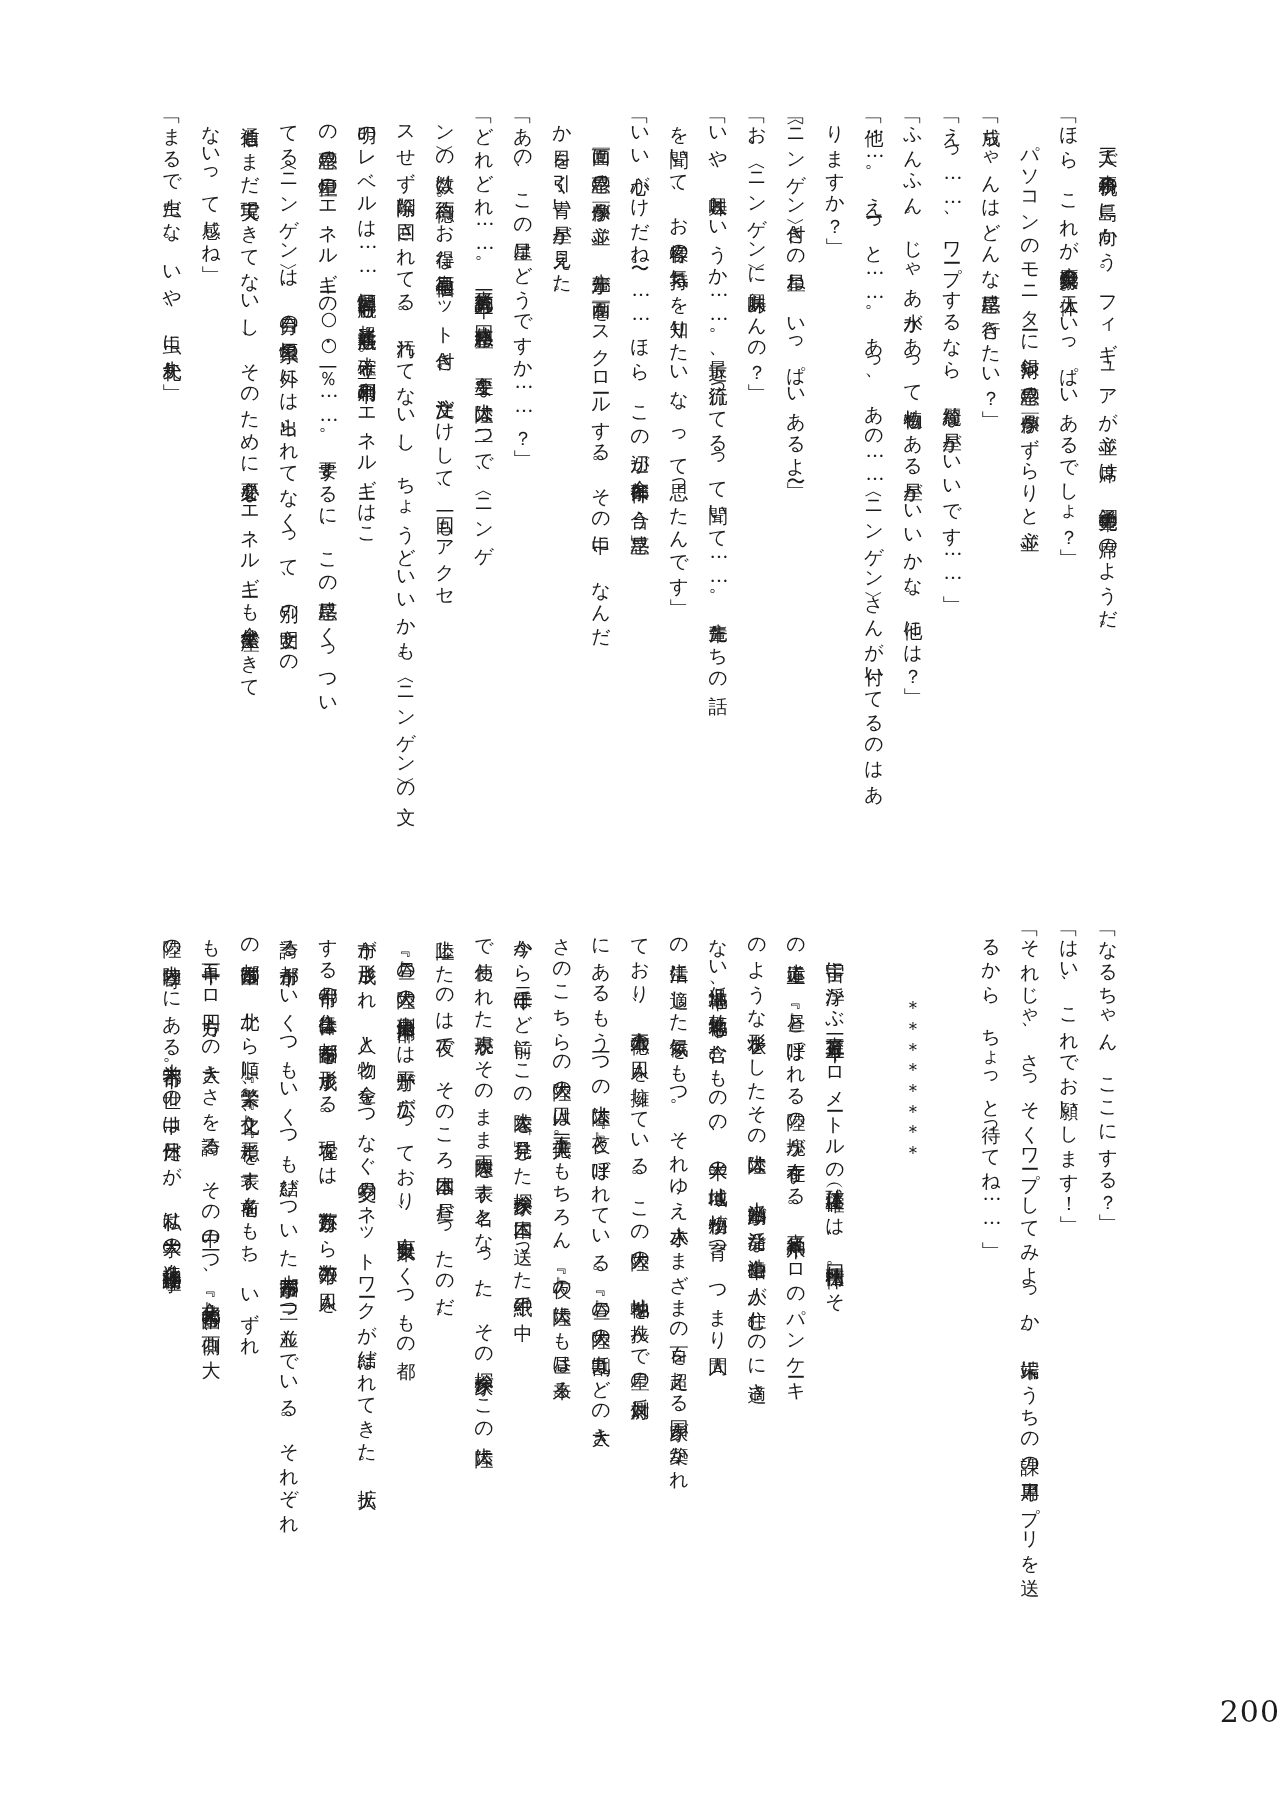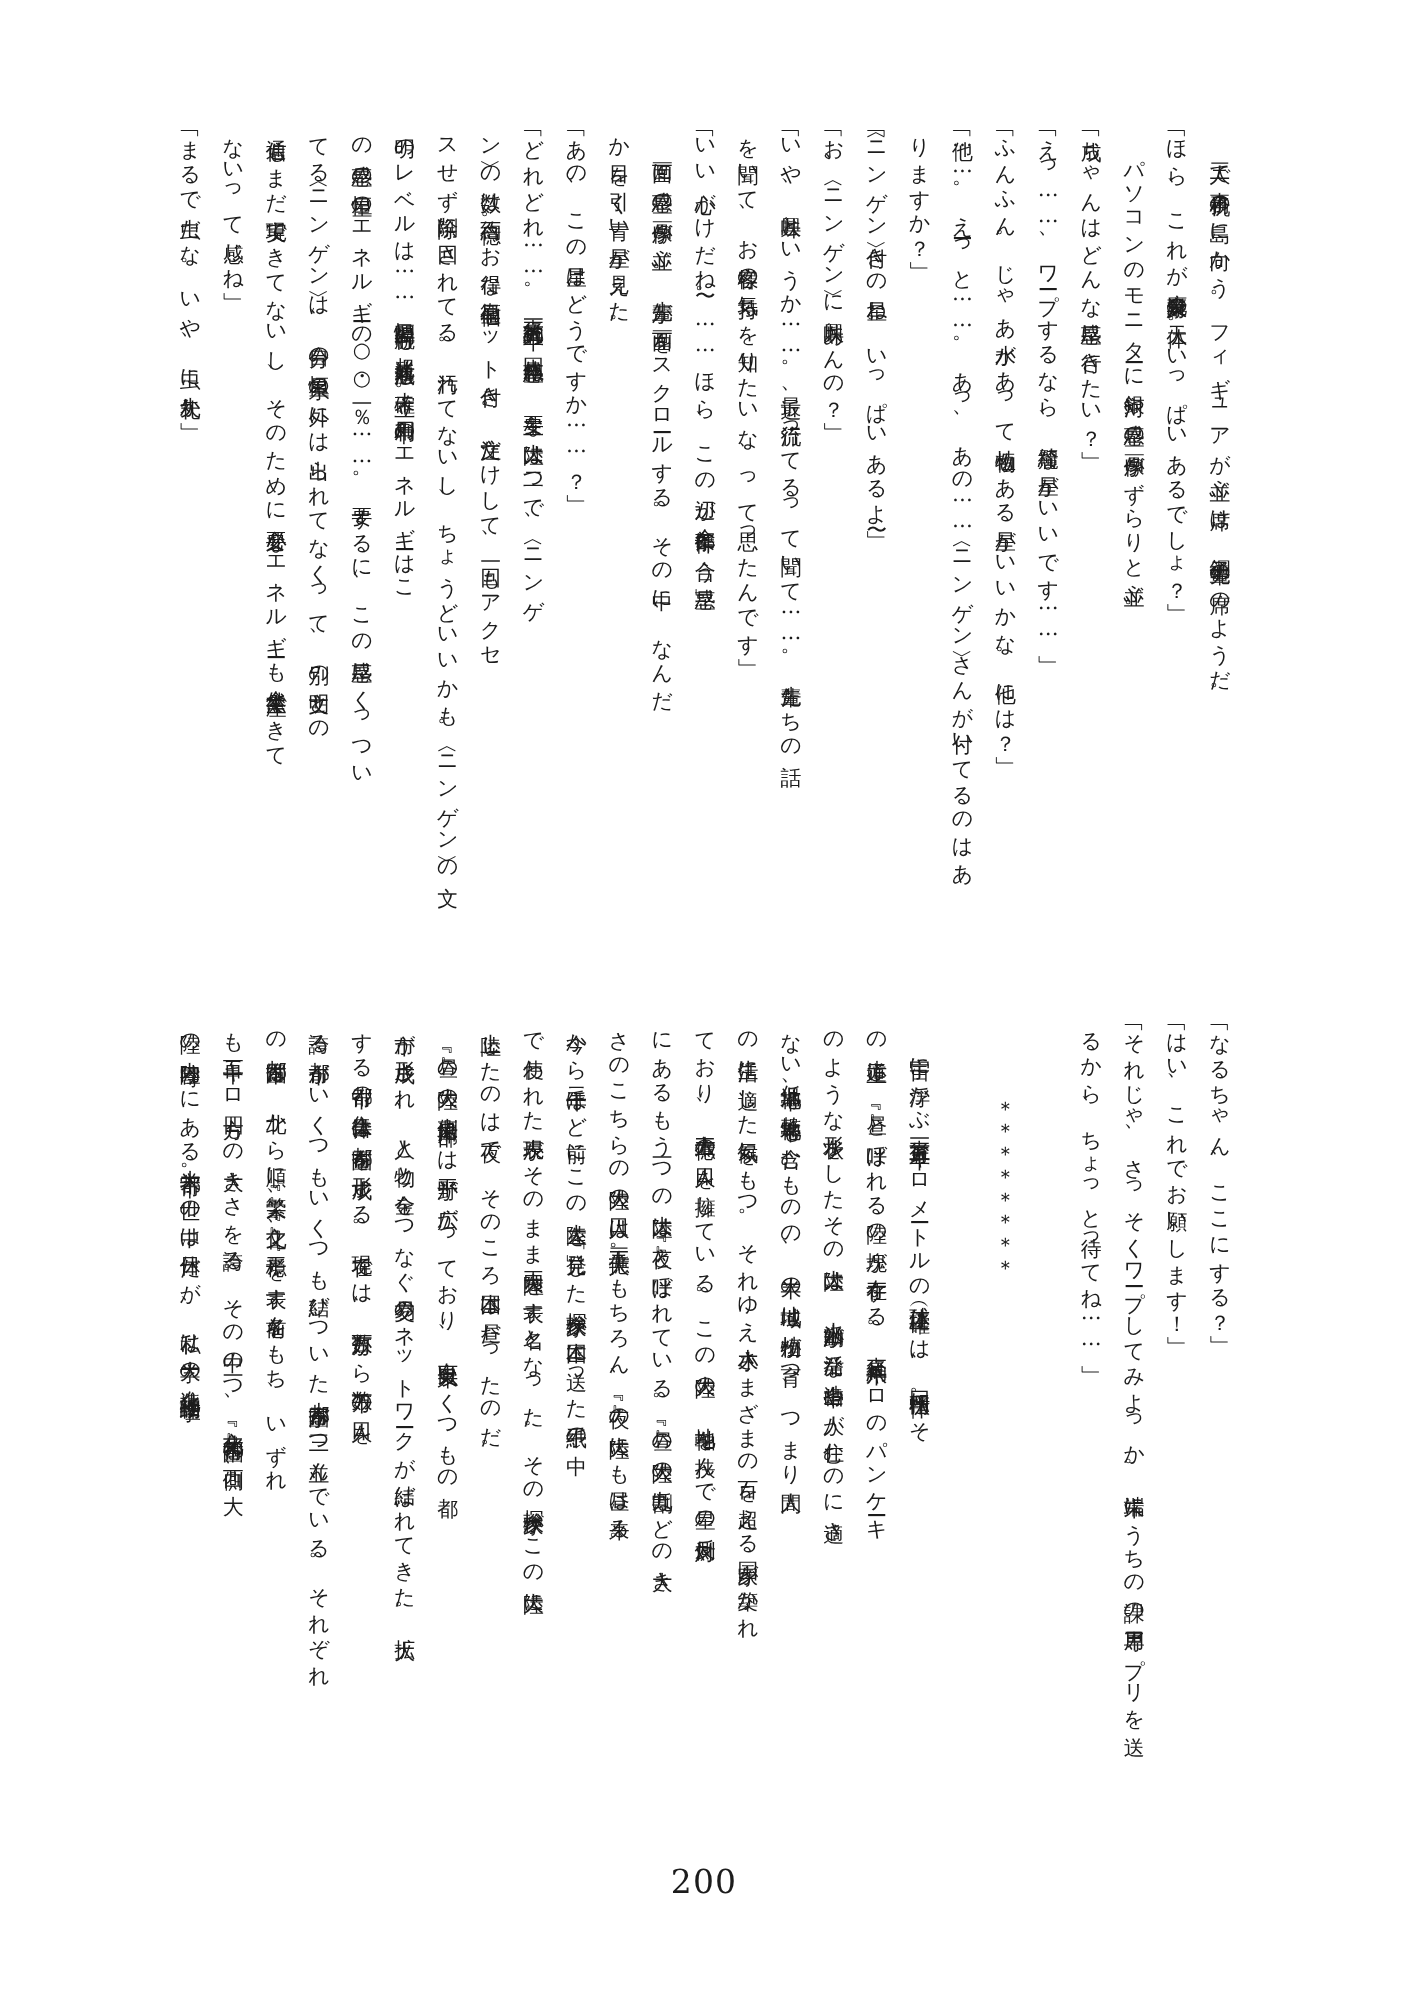--- a/index.html
+++ b/index.html
@@ -31,21 +31,21 @@
     white-space: pre;
   }
   #band-upper { top: 112px;  height: 748px; }
   #band-lower { top: 925px;  height: 748px; }
   .line { margin: 0; padding: 0; }
   .page-number {
     position: absolute;
     top: 1694px;
     left: 0;
     width: 100%;
-    text-align: center;
+    text-align: right;
     font-family: "DejaVu Serif", "Liberation Serif", serif;
     font-size: 30px;
     letter-spacing: 1px;
     color: #1c1c1c;
   }
 </style>
 </head>
 <body style="background: rgb(255, 255, 255);">
 
 <div class="page">

